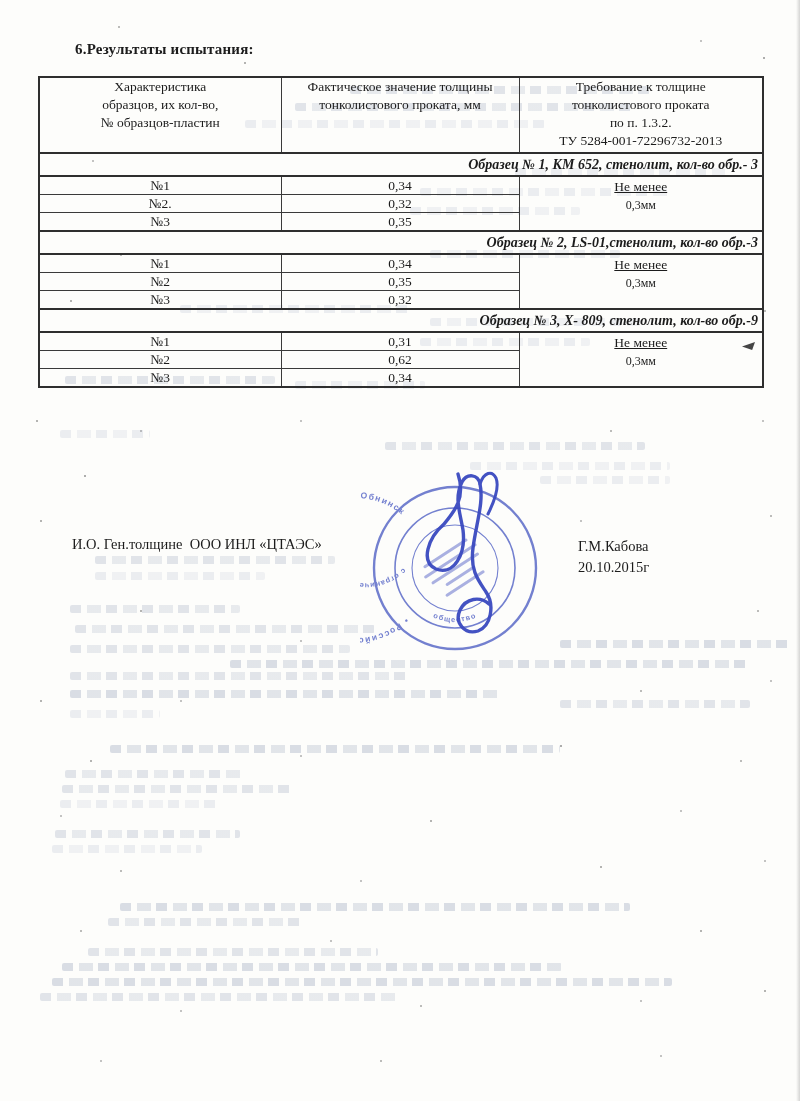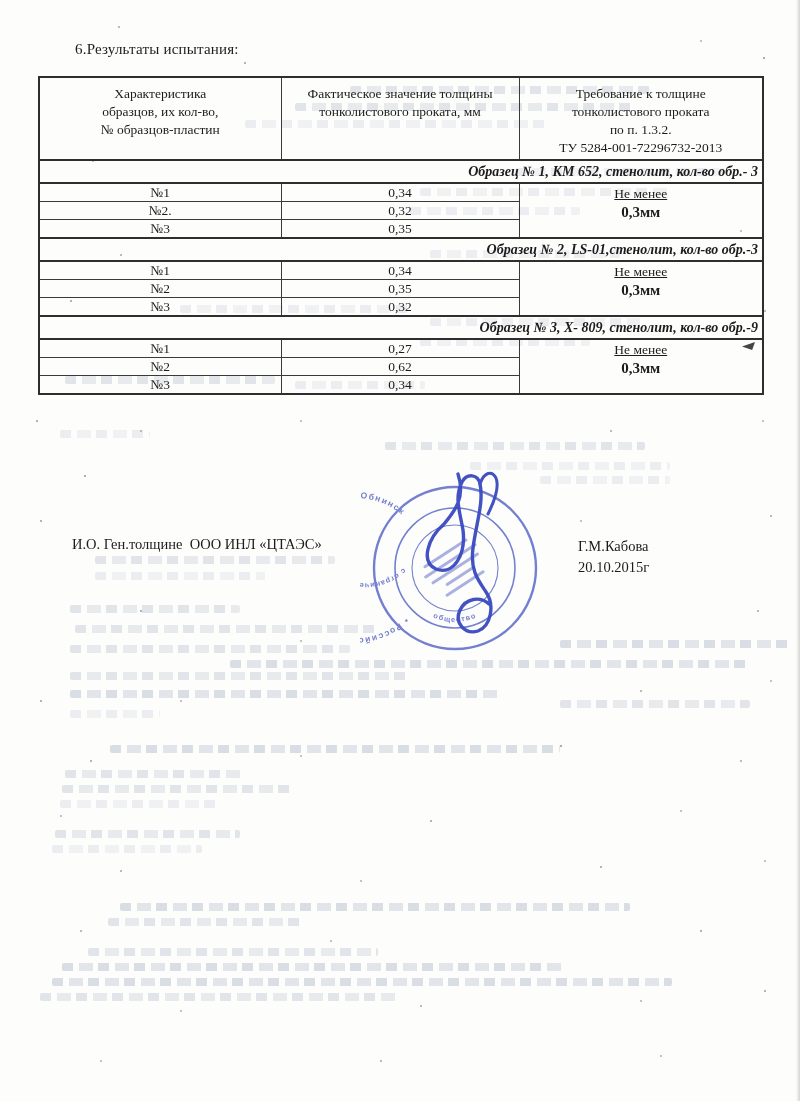--- a/index.html
+++ b/index.html
@@ -5,44 +5,44 @@
   html,body{margin:0;padding:0;background:#e8e8e8;}
   .page{
     position:relative;width:800px;height:1101px;margin:0 auto;
     background:#fdfdfb;overflow:hidden;
     font-family:"Liberation Serif", serif;color:#1c1c1c;
   }
   
   .edge-r{position:absolute;top:0;right:0;width:4px;height:100%;
     background:linear-gradient(to left, rgba(110,110,110,.28), rgba(110,110,110,0));}
   
-  .doc-title{position:absolute;left:75px;top:41px;font-size:15px;font-weight:400;letter-spacing:.2px;}
+  .doc-title{position:absolute;left:75px;top:41px;font-size:15px;font-weight:700;letter-spacing:.2px;}
   
   table.results{
     position:absolute;left:38px;top:76px;width:724px;
     border-collapse:collapse;table-layout:fixed;
     font-size:13.5px;
   }
   table.results th, table.results td{
     border:1px solid #3a3a3a;padding:0 4px;overflow:hidden;
   }
   table.results{border:2px solid #2e2e2e;}
   table.results thead th{
     font-weight:400;text-align:center;vertical-align:top;
-    white-space:pre-line;line-height:18px;padding-top:7px;height:74px;
+    white-space:pre-line;line-height:18px;padding-top:0;height:74px;
   }
   tr.section-row td{
     font-weight:700;font-style:italic;text-align:right;height:21px;
     border-top:2px solid #2e2e2e;border-bottom:2px solid #2e2e2e;
     font-size:14px;line-height:20px;
   }
   tr.data-row td{height:17px;text-align:center;line-height:16px;}
   td.req-cell{vertical-align:top;text-align:center;padding-top:1px;}
   td.req-cell .req-l1{font-size:13.5px;line-height:19px;text-decoration:underline;}
-  td.req-cell .req-l2{font-size:15px;font-weight:700;line-height:19px;}
+  td.req-cell .req-l2{font-size:12px;font-weight:400;line-height:19px;}
   
   .sig-line-left{position:absolute;left:72px;top:536px;font-size:14.5px;white-space:pre;}
   .sig-name-block{position:absolute;left:578px;top:536px;font-size:14.5px;line-height:21px;}
   
   .stamp-wrap{position:absolute;left:360px;top:473px;width:190px;height:190px;}
   .autograph-wrap{position:absolute;left:392px;top:468px;width:170px;height:185px;}
   
   .bleed{position:absolute;height:8px;border-radius:2px;opacity:.55;filter:blur(.7px);
     background:repeating-linear-gradient(90deg,
       rgba(125,140,170,.40) 0px, rgba(125,140,170,.40) 11px,
@@ -192,21 +192,21 @@
       <tr class="data-row">
         <td>№3</td>
         <td>0,32</td>
       </tr>
 
       <tr class="section-row">
         <td colspan="3">Образец № 3, Х- 809, стенолит, кол-во обр.-9</td>
       </tr>
       <tr class="data-row">
         <td>№1</td>
-        <td>0,27</td>
+        <td>0,31</td>
         <td class="req-cell" rowspan="3">
           <div class="req-l1">Не менее</div>
           <div class="req-l2">0,3мм</div>
         </td>
       </tr>
       <tr class="data-row">
         <td>№2</td>
         <td>0,62</td>
       </tr>
       <tr class="data-row">

